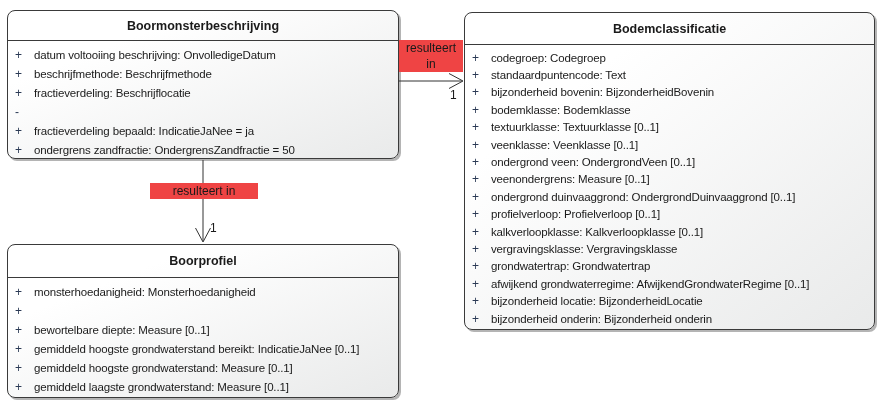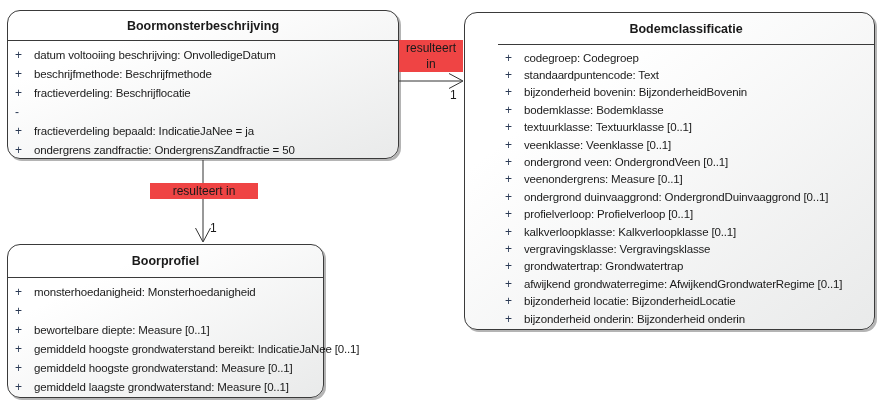--- a/index.html
+++ b/index.html
@@ -9,21 +9,21 @@
     font-family: "Liberation Sans", sans-serif;
     color: #1a1a1a;
     overflow: hidden;
   }
   .canvas { position: absolute; inset: 0; }
 
   
   .uml-class {
     position: absolute;
     border: 1px solid #3a3a3a;
-    border-radius: 13px;
+    border-radius: 8px;
     background: linear-gradient(to bottom right, #ffffff 25%, #e9eaea 100%);
     box-shadow: 2px 2px 0 #b4b4b4;
     box-sizing: border-box;
   }
   .uml-class-header {
     border-bottom: 1px solid #3a3a3a;
     display: flex; align-items: center; justify-content: center;
     font-weight: bold; font-size: 12.5px;
     box-sizing: border-box;
   }
@@ -33,26 +33,26 @@
     width: 26px; padding-left: 7px; box-sizing: border-box;
     color: #2b3a55; font-size: 12px; flex: none;
   }
   .attr-text { font-size: 11.5px; letter-spacing: -0.15px; }
 
   .box-a { left: 7px;  top: 10px;  width: 392px; height: 149px; }
   .box-a .uml-class-header { height: 30px; }
   .box-a .uml-attrs { padding-top: 4px; }
   .box-a .attr-row { height: 19px; }
 
-  .box-b { left: 464px; top: 12px; width: 411px; height: 318px; padding-left: 33px; }
+  .box-b { left: 464px; top: 12px; width: 411px; height: 318px; }
   .box-b .uml-class-header { height: 32px; }
   .box-b .uml-attrs { padding-top: 4px; }
   .box-b .attr-row { height: 17.4px; }
 
-  .box-c { left: 7px; top: 244px; width: 317px; height: 154px; }
+  .box-c { left: 7px; top: 244px; width: 392px; height: 154px; }
   .box-c .uml-class-header { height: 33px; }
   .box-c .uml-attrs { padding-top: 4px; }
   .box-c .attr-row { height: 19px; }
 
   
   svg.overlay {
     position: absolute; inset: 0;
     width: 887px; height: 410px;
     pointer-events: none;
   }

